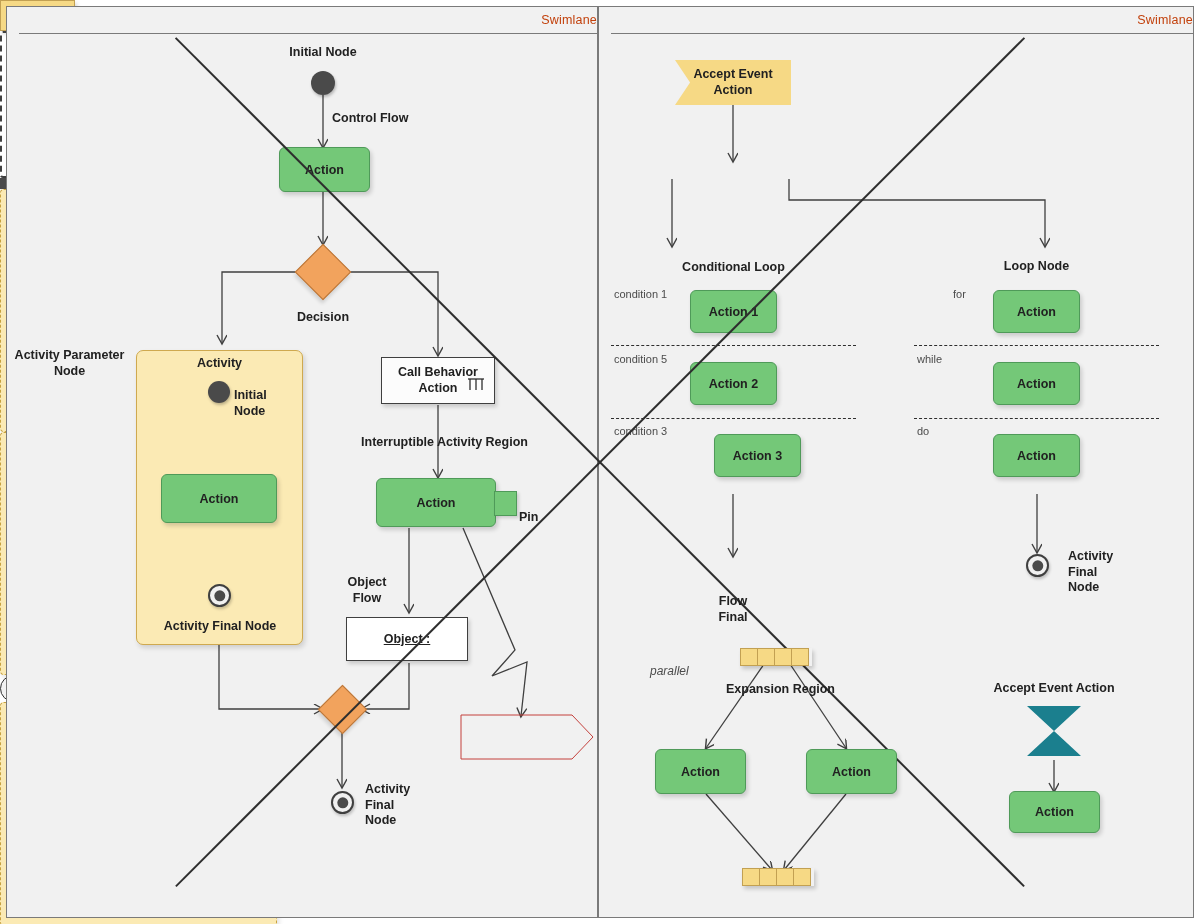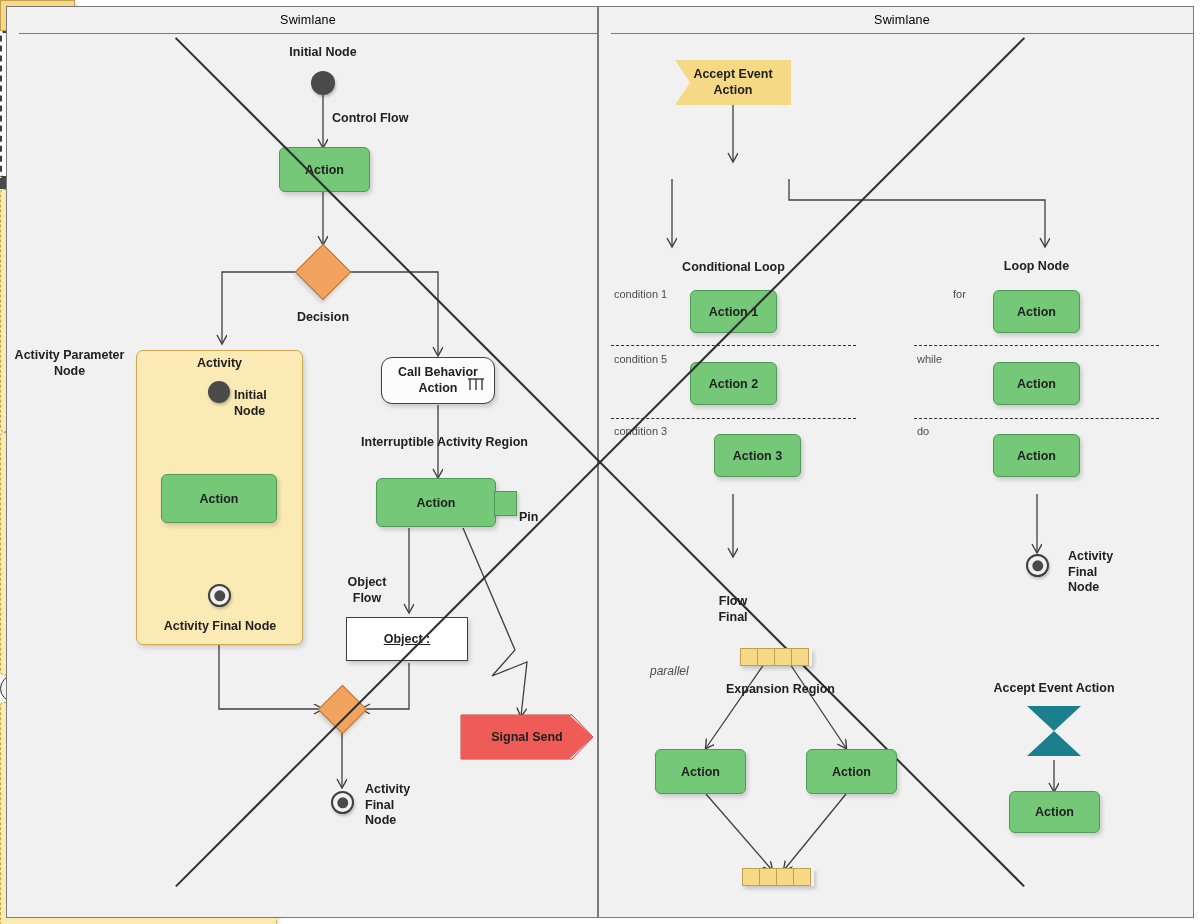--- a/index.html
+++ b/index.html
@@ -3,22 +3,22 @@
 <meta charset="utf-8">
 <style>
   html,body{margin:0;padding:0;background:#ffffff;}
   body{font-family:"Liberation Sans",sans-serif;}
   #canvas{position:relative;width:1200px;height:924px;background:#ffffff;overflow:hidden;}
 
   
   .lane{position:absolute;top:6px;background:#f1f1f1;border:1px solid #7a7a7a;box-sizing:border-box;}
   .lane-header{position:absolute;left:12px;top:0;right:0;height:26px;
      border-bottom:1px solid #7a7a7a;background:#f1f1f1;
-     display:flex;align-items:center;justify-content:center;
-     font-size:12.5px;color:#000000;letter-spacing:.2px;}
+     display:flex;align-items:center;justify-content:flex-end;
+     font-size:12.5px;color:#c2410c;letter-spacing:.2px;}
   .lane-body{position:absolute;left:0;top:27px;right:0;bottom:0;background:#f1f1f1;}
 
   
   .node{position:absolute;box-sizing:border-box;display:flex;align-items:center;justify-content:center;text-align:center;}
 
   .action{background:#74c878;border:1px solid #4f9a59;border-radius:6px;
      font-size:12.5px;font-weight:bold;color:#212121;
      box-shadow:2px 3px 4px rgba(0,0,0,.16);}
 
   .initial-node{border-radius:50%;background:#4a4a4a;box-shadow:1px 2px 3px rgba(0,0,0,.25);}
@@ -29,21 +29,21 @@
      width:60%;height:60%;border-radius:50%;background:#4a4a4a;}
 
   .flow-final{border-radius:50%;background:#f1f1f1;border:1.6px solid #2e2e2e;}
   .flow-final .x1,.flow-final .x2{position:absolute;left:50%;top:50%;width:100%;height:1.6px;background:#2e2e2e;}
   .flow-final .x1{transform:translate(-50%,-50%) rotate(45deg);}
   .flow-final .x2{transform:translate(-50%,-50%) rotate(-45deg);}
 
   .diamond{background:#f2a35d;border:1px solid #b9763a;
      transform:rotate(45deg);box-shadow:2px 3px 4px rgba(0,0,0,.14);}
 
-  .call-behavior{background:#fcfcfc;border:1.6px solid #3f3f3f;border-radius:11px;
+  .call-behavior{background:#fcfcfc;border:1.6px solid #3f3f3f;border-radius:0;
      font-size:12.5px;font-weight:bold;color:#212121;box-shadow:2px 3px 4px rgba(0,0,0,.16);
      flex-direction:column;line-height:1.25;text-align:right;}
 
   .object-node{background:#ffffff;border:1.6px solid #3f3f3f;
      font-size:12.5px;font-weight:bold;color:#212121;box-shadow:2px 3px 4px rgba(0,0,0,.16);}
   .object-node span{text-decoration:underline;}
 
   .activity-box{background:#fbeab4;border:1px solid #cfa94f;border-radius:7px;
      box-shadow:2px 3px 5px rgba(0,0,0,.14);}
 
@@ -209,21 +209,20 @@
   <div class="node object-node" style="left:346px;top:617px;width:122px;height:44px;">
     <span>Object :</span>
   </div>
 
   <div class="node diamond" style="left:325px;top:692px;width:35px;height:35px;"></div>
   <div class="node final-node" style="left:331px;top:791px;width:23px;height:23px;"></div>
   <div class="label" style="left:365px;top:782px;width:70px;text-align:left;">Activity
 Final
 Node</div>
 
-  <div class="sig-send" style="left:461px;top:715px;width:132px;height:44px;">Signal Send</div>
 
   <div class="accept-flag" style="left:675px;top:60px;width:116px;height:45px;">
     <span>Accept Event</span>
     <span>Action</span>
   </div>
 
   <div class="fork-bar" style="left:624px;top:167px;width:222px;height:11px;"></div>
 
   <div class="region-dashed" style="left:611px;top:253px;width:245px;height:241px;"></div>
   <div class="node-title" style="left:611px;top:260px;width:245px;">Conditional Loop</div>

